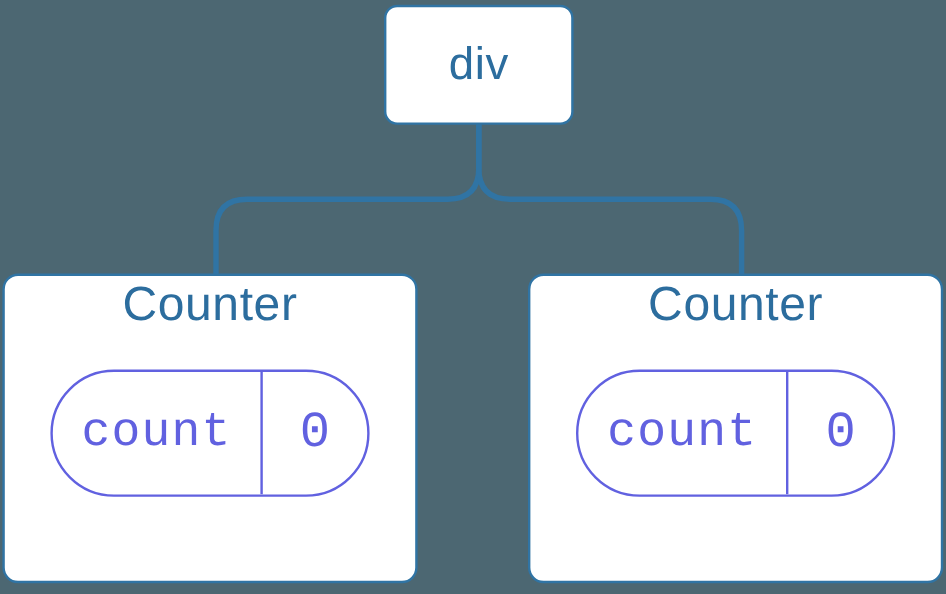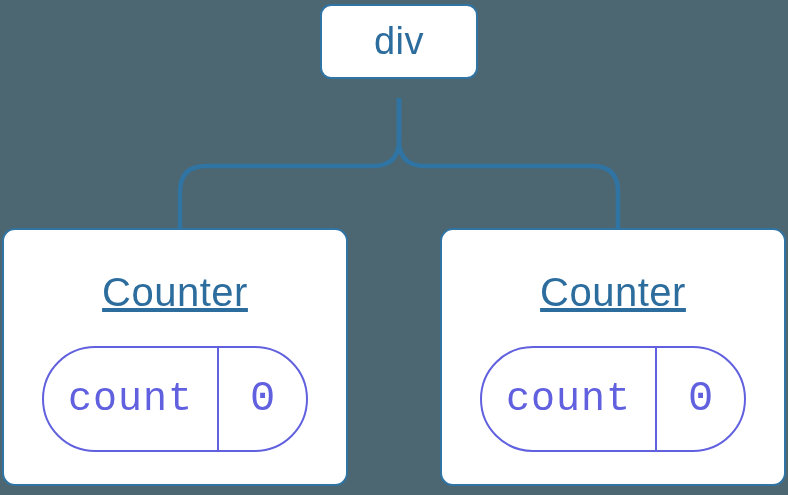--- a/index.html
+++ b/index.html
@@ -30,21 +30,21 @@
   }
   .connector path {
     fill: none;
     stroke: var(--node-border-blue);
     stroke-width: 4.5;
   }
 
   .node-root {
     position: absolute;
     left: 320px; top: 4px;
-    width: 158px; height: 75px;
+    width: 158px; height: 100px;
     background: var(--card-background);
     border: 2.5px solid var(--node-border-blue);
     border-radius: 11px;
     display: flex;
     align-items: center;
     justify-content: center;
     z-index: 1;
   }
   .node-root .root-label {
     color: var(--node-text-blue);
@@ -62,27 +62,25 @@
     border-radius: 13px;
     display: flex;
     flex-direction: column;
     align-items: center;
     z-index: 1;
   }
   .card.left  { left: 2px; }
   .card.right { left: 440px; }
 
   .card-title {
-    margin-top: 38px;
     color: var(--node-text-blue);
     font-size: 40px;
     font-weight: 500;
     line-height: 48px;
     letter-spacing: 0.5px;
-    text-decoration: underline;
   }
 
   .pill {
     margin-top: 30px;
     width: 266px; height: 106px;
     border: 2px solid var(--state-purple);
     border-radius: 53px;
     display: flex;
     align-items: stretch;
     overflow: hidden;

